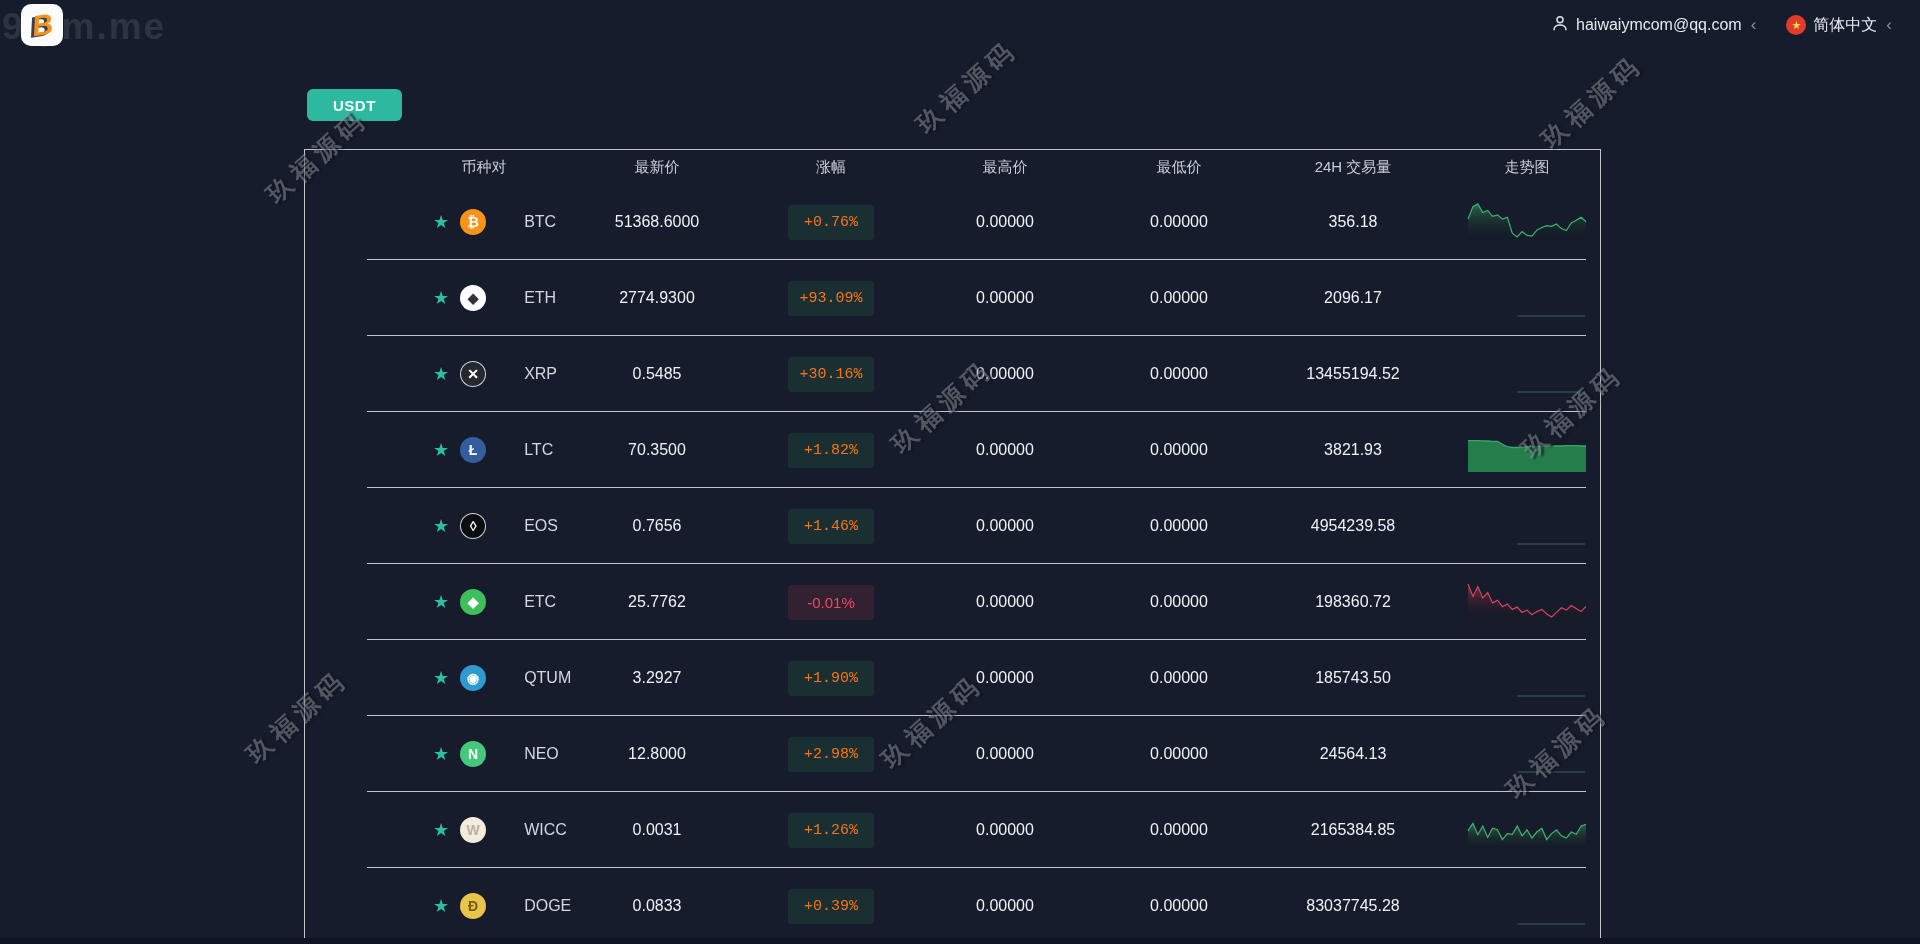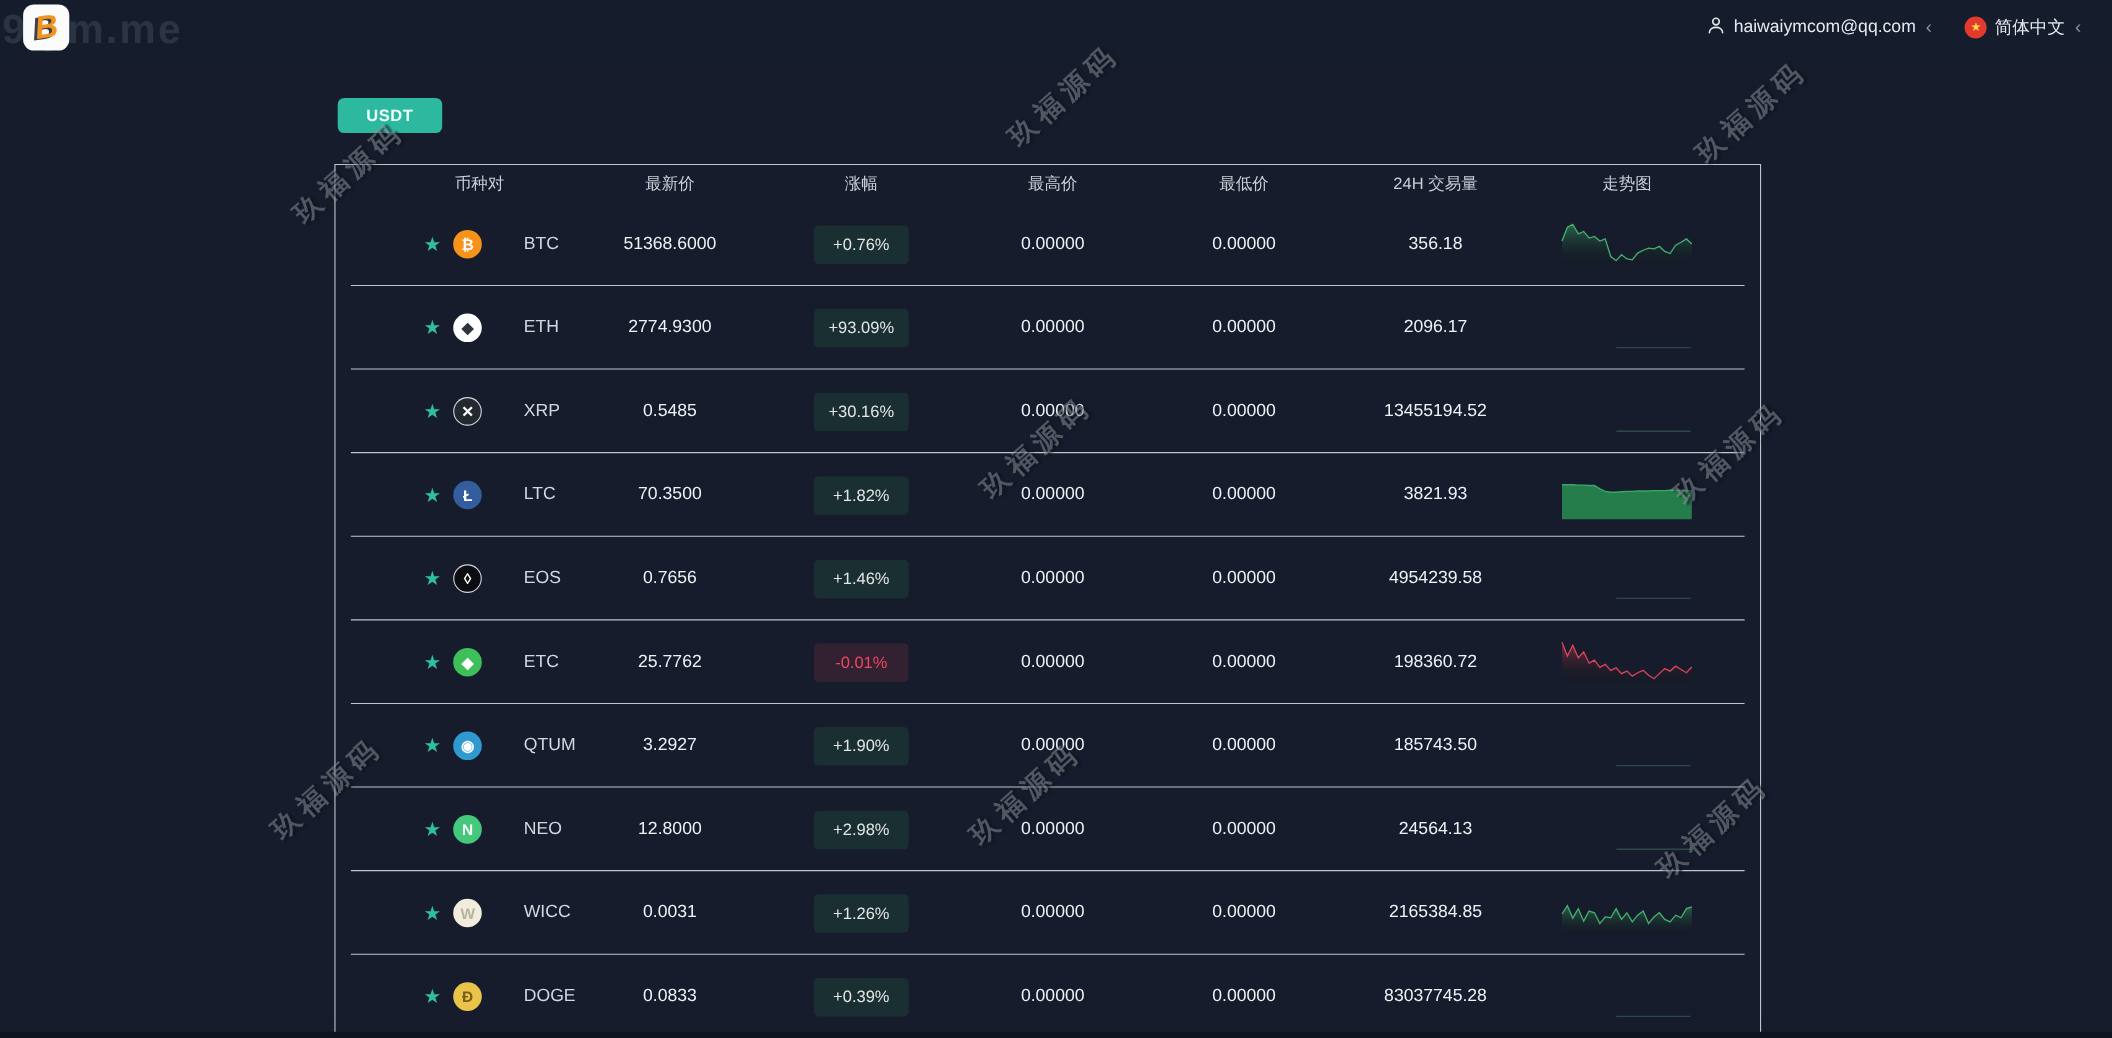--- a/index.html
+++ b/index.html
@@ -65,20 +65,21 @@
     background:#2cb9a0; color:#f2fffb; font-size:15px; font-weight:bold;
     border:none; border-radius:6px; cursor:pointer;
     display:flex; align-items:center; justify-content:center; letter-spacing:0.5px;
   }
 
   
   .market {
     position:absolute; left:304px; top:149px; width:1297px; z-index:5;
     border:1px solid rgba(222,226,232,0.85); border-bottom:none;
     background:rgba(255,255,255,0.004);
+    padding-left:48px;
   }
   .grid-row { display:grid; grid-template-columns:217px repeat(6,174px); align-items:center; }
   .thead { height:34px; }
   .th { text-align:center; font-size:15px; color:#c9ced8; }
   .th:first-child { padding-left:45px; }
   .trow { position:relative; height:76px; cursor:pointer; }
   .trow::after {
     content:""; position:absolute; left:14px; right:14px; bottom:0;
     border-bottom:1px solid rgba(223,227,232,0.85);
   }
@@ -88,21 +89,21 @@
   .coin-ic {
     width:26px; height:26px; border-radius:50%;
     display:flex; align-items:center; justify-content:center;
     font-size:14px; font-weight:bold; line-height:1; flex:0 0 auto;
   }
   .sym { font-size:16px; color:#d3d8e0;margin-left:27px; }
   .badge {
     display:inline-block; min-width:86px; padding:9px 0;
     border-radius:4px; font-size:15px;
   }
-  .badge.up   { color:#e5e5e5; background:rgba(46,189,110,0.12); }
+  .badge.up   { color:#f97316; background:rgba(46,189,110,0.12);font-family:Liberation Mono, monospace; }
   .badge.down { color:#ef4760; background:rgba(239,71,96,0.13);text-align:center; }
   .spark-cell { display:flex; justify-content:center; align-items:center; }
 
   .bottom-strip { position:absolute; left:0; bottom:0; width:1920px; height:6px; background:#0f1420; z-index:6; }
 </style>
 </head>
 <body>
 
 <div id="stage">
 

